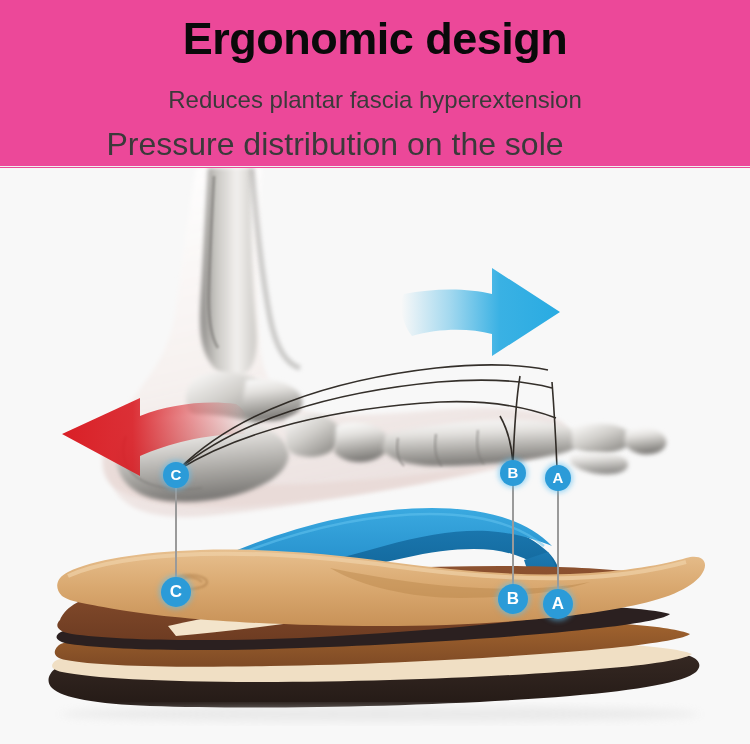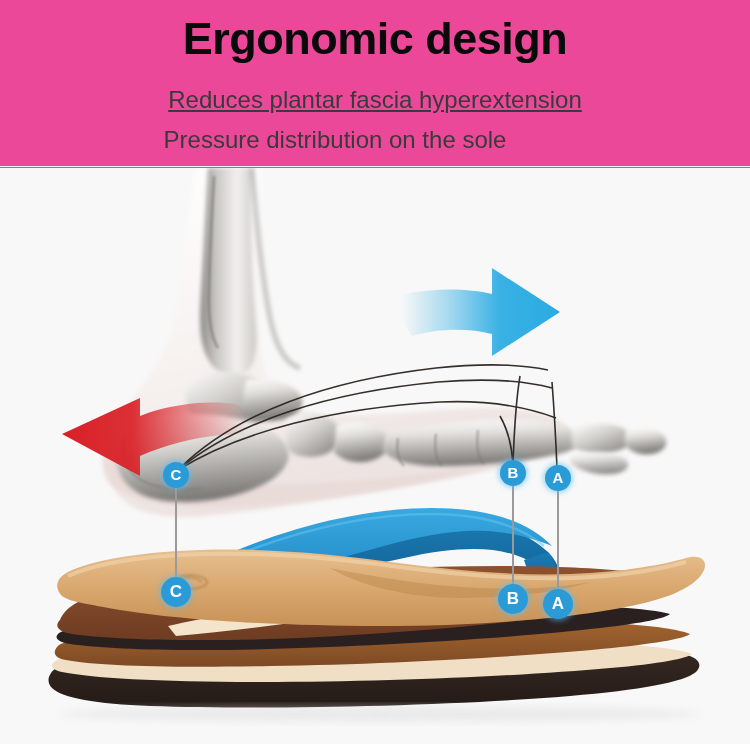--- a/index.html
+++ b/index.html
@@ -23,25 +23,25 @@
     background:#ec4899;
     text-align:center;
   }
   .title {
     position:absolute; left:0; top:14px; width:750px;
     font-size:45px; font-weight:bold; color:#0a0a0a;
     letter-spacing:-0.5px; line-height:1.1;
   }
   .sub1 {
     position:absolute; left:0; top:86px; width:750px;
-    font-size:24px; font-weight:400; color:#3a3a3a;text-decoration:underline;
+    font-size:24px; font-weight:400; color:#3a3a3a;
   }
   .sub2 {
     position:absolute; left:0; top:126px; width:670px;
-    font-size:24px; font-weight:400; color:#3a3a3a;
+    font-size:32px; font-weight:400; color:#3a3a3a;
   }
   .header-rule {
     position:absolute; left:0; top:166px; width:750px; height:1px;
     background:#efefef;
   }
 
   
   .panel {
     position:absolute; left:0; top:168px;
     width:750px; height:576px;

